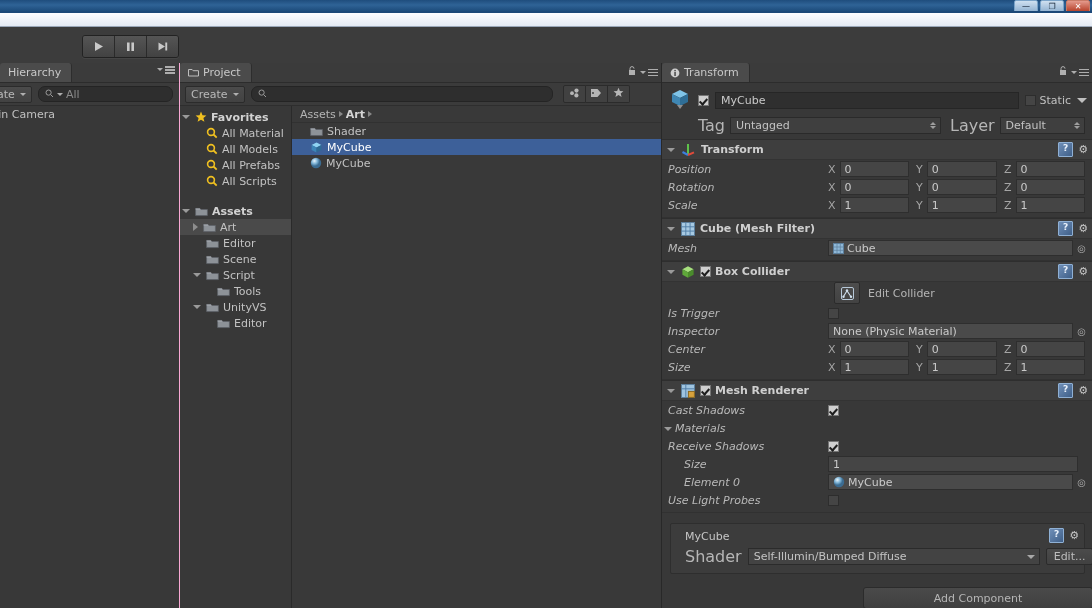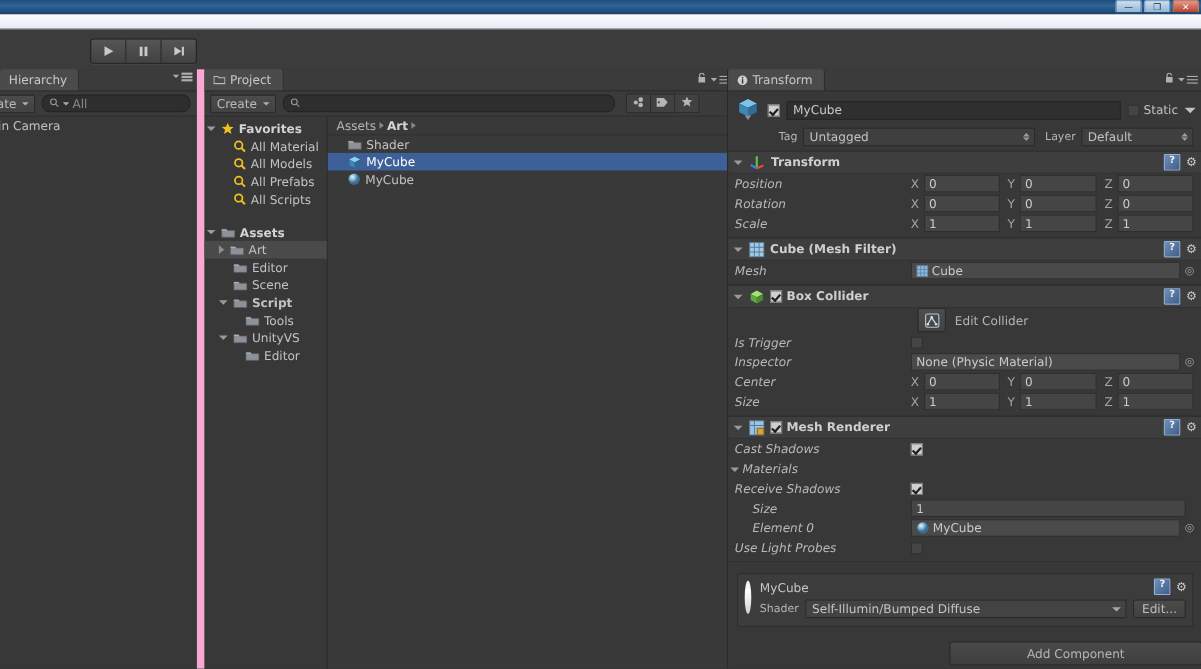--- a/index.html
+++ b/index.html
@@ -63,21 +63,21 @@
   .createbtn{height:15px;display:flex;align-items:center;padding:0 5px;background:linear-gradient(180deg,#4b4b4b,#424242);
     border:1px solid #2b2b2b;border-radius:2px;color:#b9b9b9;font-size:11px;}
   .createbtn .caret{width:0;height:0;border-left:3px solid transparent;border-right:3px solid transparent;
     border-top:3px solid #b0b0b0;margin-left:5px;}
   .searchfield{flex:1;height:14px;background:#2e2e2e;border:1px solid #242424;border-radius:7px;
     display:flex;align-items:center;padding:0 6px;gap:3px;color:#8a8a8a;font-size:11px;}
   .h-body{background:#383838;height:calc(100% - 41px);}
   .h-row{height:17px;display:flex;align-items:center;padding-left:8px;color:#c0c0c0;font-size:11px;}
 
   
-  #project{left:179px;top:63px;width:482px;height:545px;border-left:7px solid #f9a8d4;}
+  #project{left:179px;top:63px;width:482px;height:545px;border-left:1px solid #f9a8d4;}
   .p-toolbar{height:22px;background:#3b3b3b;display:flex;align-items:center;gap:6px;padding:0 5px;
     border-bottom:1px solid #2e2e2e;}
   .p-split{display:flex;height:calc(100% - 41px);}
   .p-tree{width:111px;background:#383838;border-right:1px solid #2a2a2a;padding-top:3px;}
   .p-content{flex:1;background:#393939;}
   .breadcrumb{height:16px;display:flex;align-items:center;gap:3px;padding-left:8px;
     color:#b5b5b5;font-size:11px;border-bottom:1px solid #313131;}
   .breadcrumb .arr{width:0;height:0;border-top:3px solid transparent;border-bottom:3px solid transparent;
     border-left:4px solid #888;}
   .crumb.cur{color:#d5d5d5;font-weight:bold;}
@@ -97,21 +97,21 @@
   .i-head{display:flex;align-items:center;padding:4px 6px 2px 6px;gap:6px;}
   .objname{flex:1;height:15px;background:#2f2f2f;border:1px solid #262626;display:flex;align-items:center;
     padding-left:5px;color:#c9c9c9;font-size:11px;}
   .staticbox{display:flex;align-items:center;gap:4px;color:#c0c0c0;font-size:11px;}
   .cb{width:11px;height:11px;background:#cfcfcf;border:1px solid #767676;box-sizing:border-box;
     position:relative;}
   .cb.dark{background:#454545;border-color:#2d2d2d;}
   .cb.checked::after{content:"";position:absolute;left:2px;top:1px;width:3px;height:6px;
     border-right:2px solid #1e1e1e;border-bottom:2px solid #1e1e1e;transform:rotate(42deg);}
   .taglayer{display:flex;align-items:center;gap:5px;padding:0 6px 4px 6px;}
-  .lbl{color:#b6b6b6;font-size:10px;}
+  .lbl{color:#b6b6b6;font-size:16px;}
   .popup{height:15px;background:#3f3f3f;border:1px solid #2a2a2a;display:flex;align-items:center;
     justify-content:space-between;padding:0 4px 0 5px;color:#c2c2c2;font-size:11px;}
   .updown{display:flex;flex-direction:column;gap:1px;align-items:center;}
   .updown .u{width:0;height:0;border-left:3px solid transparent;border-right:3px solid transparent;border-bottom:3px solid #9e9e9e;}
   .updown .d{width:0;height:0;border-left:3px solid transparent;border-right:3px solid transparent;border-top:3px solid #9e9e9e;}
 
   .comp-head{height:19px;display:flex;align-items:center;gap:5px;padding-left:5px;
     background:#3e3e3e;border-top:1px solid #2e2e2e;border-bottom:1px solid #333;position:relative;}
   .comp-title{font-weight:bold;color:#cfcfcf;font-size:11px;}
   .comp-right{position:absolute;right:5px;top:2px;display:flex;align-items:center;gap:5px;}
@@ -400,21 +400,21 @@
           <div class="row" style="padding-left: 13px;">
             <span class="tri blank"></span>
             <span style="display: inline-flex; align-items: center; flex: 0 0 auto;">
               <svg width="13" height="11" viewBox="0 0 13 11">
                 <path d="M0.6 2.4h4.2l1 1.1h6.6V9.6H0.6z" fill="#8d9298" stroke="#5d6268" stroke-width="0.7"></path>
                 <path d="M0.6 2.4h4.2l1 1.1H0.6z" fill="#a9aeb4"></path>
               </svg>
             </span>
             <span>Scene</span>
           </div>
-          <div class="row" style="padding-left: 13px; font-weight: bold;">
+          <div class="row" style="padding-left: 13px;">
             <span class="tri"></span>
             <span style="display: inline-flex; align-items: center; flex: 0 0 auto;">
               <svg width="13" height="11" viewBox="0 0 13 11">
                 <path d="M0.6 2.4h4.2l1 1.1h6.6V9.6H0.6z" fill="#8d9298" stroke="#5d6268" stroke-width="0.7"></path>
                 <path d="M0.6 2.4h4.2l1 1.1H0.6z" fill="#a9aeb4"></path>
               </svg>
             </span>
             <span>Script</span>
           </div>
           <div class="row" style="padding-left: 24px;">

